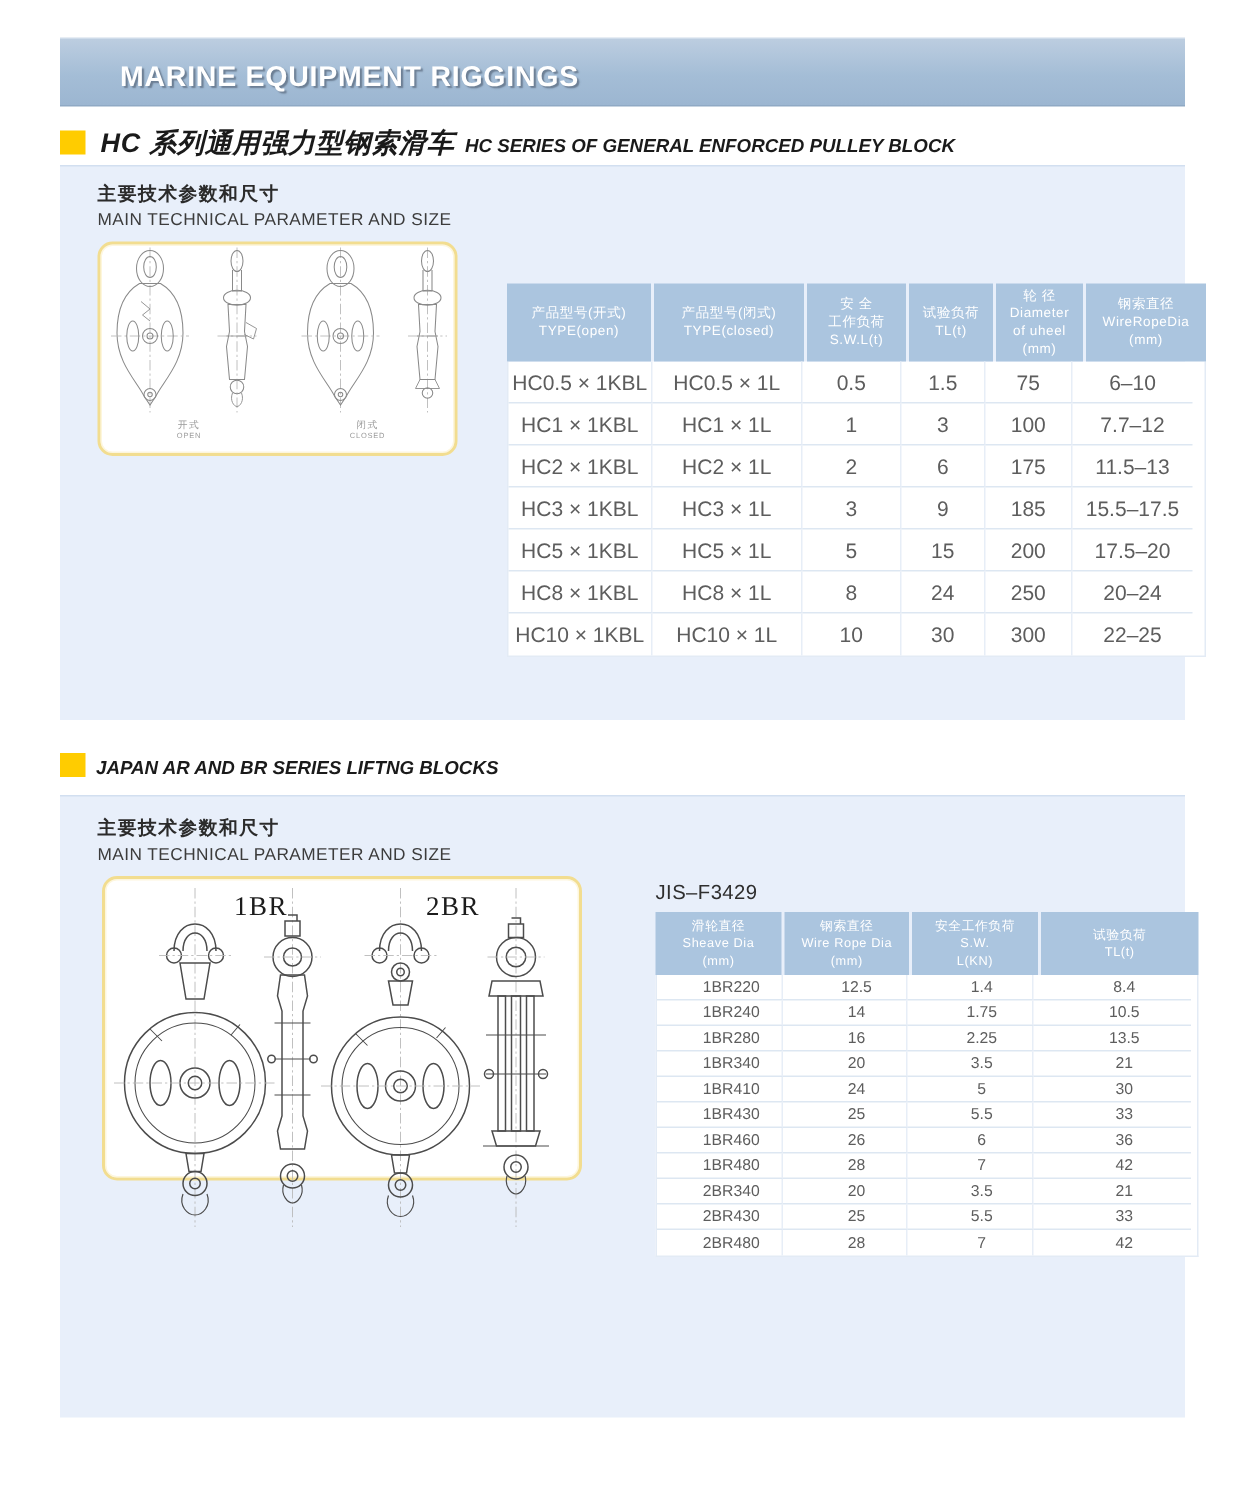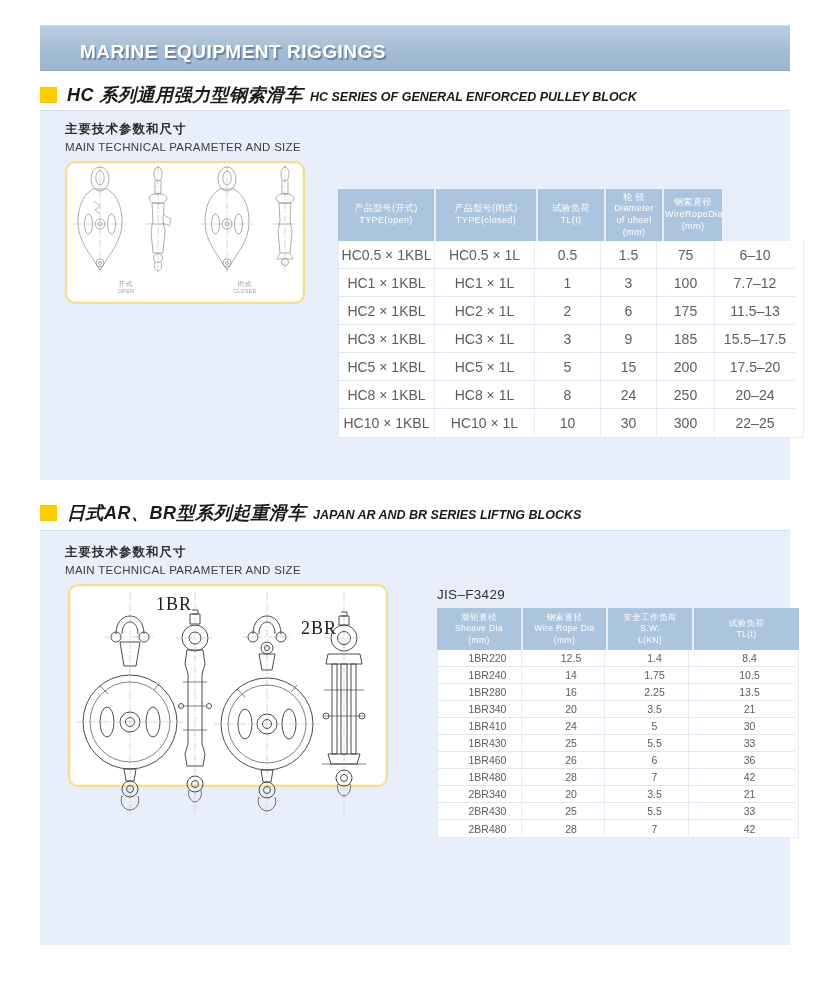--- a/index.html
+++ b/index.html
@@ -180,20 +180,25 @@
       <div class="thead">
           <div class="th">
             <div>产品型号(开式)</div>
             <div>TYPE(open)</div>
           </div>
           <div class="th">
             <div>产品型号(闭式)</div>
             <div>TYPE(closed)</div>
           </div>
           <div class="th">
+            <div>安 全</div>
+            <div>工作负荷</div>
+            <div>S.W.L(t)</div>
+          </div>
+          <div class="th">
             <div>试验负荷</div>
             <div>TL(t)</div>
           </div>
           <div class="th">
             <div>轮 径</div>
             <div>Diameter</div>
             <div>of uheel</div>
             <div>(mm)</div>
           </div>
           <div class="th">
@@ -258,33 +263,32 @@
             <div class="td">30</div>
             <div class="td">300</div>
             <div class="td">22–25</div>
           </div>
         </div>
     </div>
   </div>
 
   <div class="sec-heading sec2-heading">
     <span class="bullet"></span>
-    <span class="sec-zh">日式AR、BR型系列起重滑车</span>
     <span class="sec-en">JAPAN AR AND BR SERIES LIFTNG BLOCKS</span>
   </div>
 
   <div class="panel panel2">
     <div class="param" style="top:13px;">
       <div class="param-zh">主要技术参数和尺寸</div>
       <div class="param-en">MAIN TECHNICAL PARAMETER AND SIZE</div>
     </div>
 
     <div class="diagram-box box2">
       <span class="br-label" style="left:86px; top:8px;">1BR</span>
-      <span class="br-label" style="left:231px; top:8px;margin-top:24px;">2BR</span>
+      <span class="br-label" style="left:214px; top:8px;">2BR</span>
       <svg width="316" height="241" viewBox="0 0 316 241">
         <g fill="none" stroke="#4c4c4c" stroke-width="1">
 
           <g>
             <line class="cl" x1="60" y1="6" x2="60" y2="232"></line>
             <path d="M46,48 C46,24 74,24 74,48"></path>
             <path d="M52,48 C52,32 68,32 68,48"></path>
             <circle cx="46" cy="51" r="5"></circle>
               <circle cx="74" cy="51" r="5"></circle>
             <line class="cl" x1="36" y1="51" x2="84" y2="51"></line>

